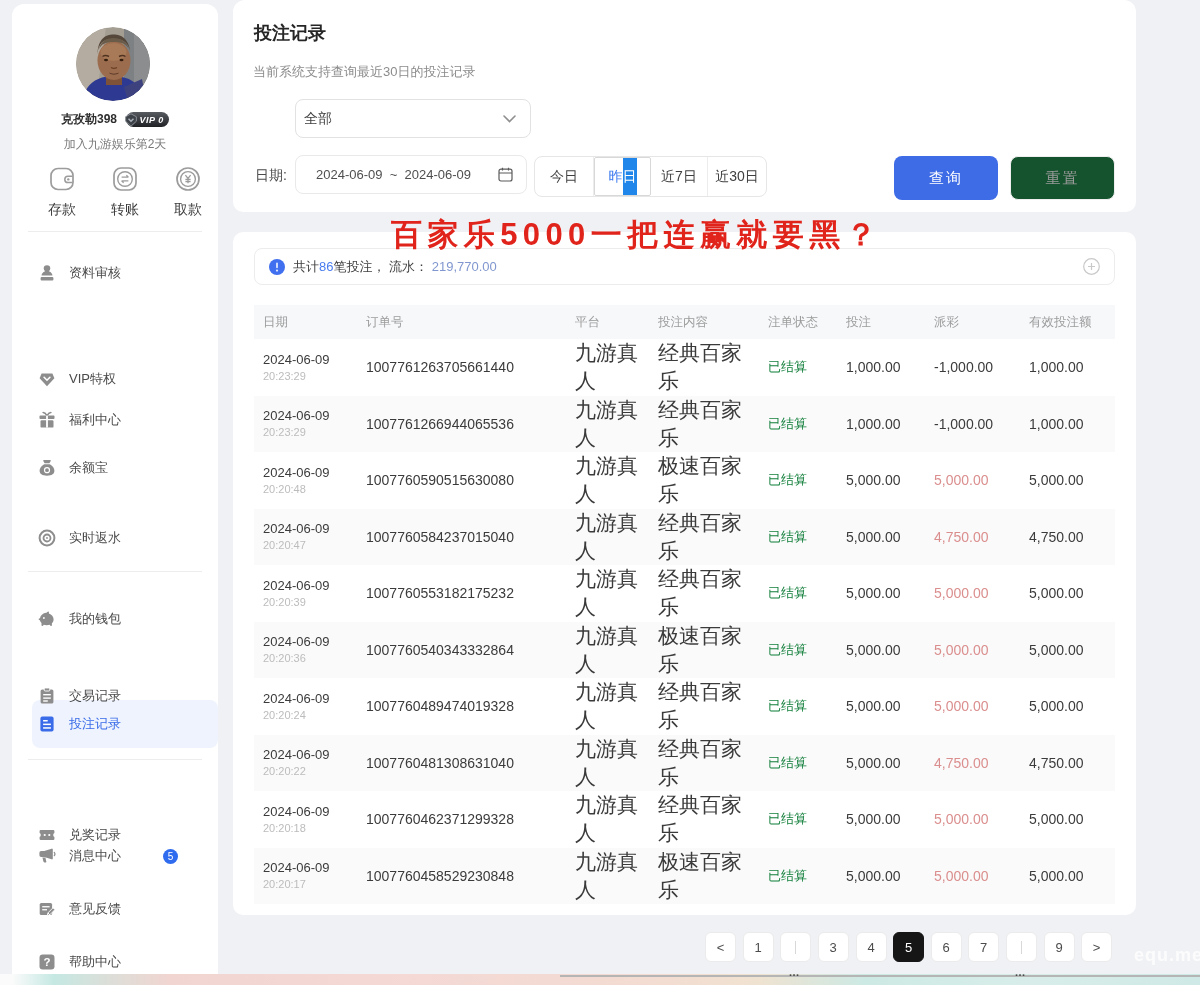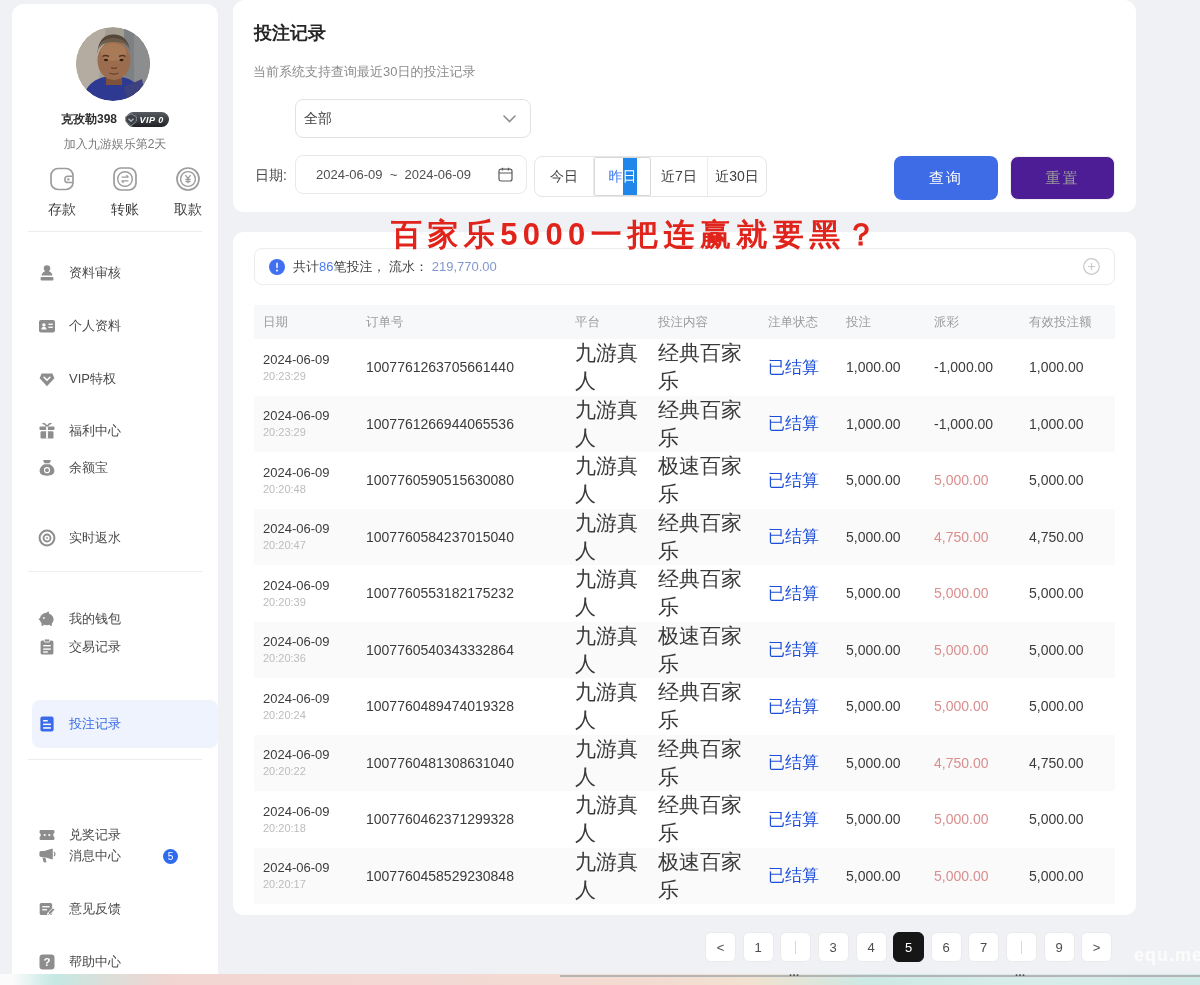--- a/index.html
+++ b/index.html
@@ -23,31 +23,31 @@
 #fcard{left:233px;top:0;width:903px;height:212px;background:#fff;border-radius:12px 12px 10px 10px;}
 #ftitle{left:21px;top:21px;font-size:18px;font-weight:bold;color:#262626;}
 #fsub{left:20px;top:63px;font-size:13px;color:#8c8c8c;}
 .flabel{font-size:14px;color:#4a4a4a;}
 #selbox{left:62px;top:99px;width:236px;height:39px;border:1px solid #e2e2e2;border-radius:8px;background:#fff;display:flex;align-items:center;padding:0 14px 0 8px;font-size:14px;color:#3f3f3f;}
 #datebox{left:62px;top:155px;width:232px;height:39px;border:1px solid #e9e9e9;border-radius:8px;background:#fff;display:flex;align-items:center;padding:0 13px 0 20px;font-size:13px;color:#4f4f4f;}
 #qgroup{left:301px;top:156px;height:41px;display:flex;border:1px solid #e6e6e6;border-radius:8px;background:#fff;overflow:hidden;}
 .qbtn{height:100%;display:flex;align-items:center;justify-content:center;font-size:14px;color:#3f3f3f;border-right:1px solid #ececec;}
 .qbtn:last-child{border-right:none;}
 #btn-query{left:661px;top:156px;width:104px;height:44px;background:#3e6be6;border-radius:8px;color:#fff;font-size:15px;display:flex;align-items:center;justify-content:center;letter-spacing:2px;}
-#btn-reset{left:777px;top:156px;width:105px;height:44px;background:#4c1d95;border:1px solid #efefef;border-radius:8px;color:#9a9a9a;font-size:15px;display:flex;align-items:center;justify-content:center;letter-spacing:2px;}
+#btn-reset{left:777px;top:156px;width:105px;height:44px;background:#14532d;border:1px solid #efefef;border-radius:8px;color:#9a9a9a;font-size:15px;display:flex;align-items:center;justify-content:center;letter-spacing:2px;}
 
 #tcard{left:233px;top:232px;width:903px;height:683px;background:#fff;border-radius:10px;}
 #infobar{left:21px;top:16px;width:861px;height:37px;border:1px solid #ececec;border-radius:8px;display:flex;align-items:center;padding:0 14px;font-size:13px;color:#3f3f3f;}
 table{border-collapse:collapse;table-layout:fixed;width:861px;}
 th{font-weight:normal;font-size:12.5px;color:#9c9c9c;text-align:left;padding-left:9px;height:34px;background:#f7f8fa;}
 td{font-size:14px;color:#3b3b3b;text-align:left;padding-left:9px;height:56.5px;}
 tr.alt td{background:#fafafa;}
 .dt{font-size:13px;color:#3b3b3b;line-height:15px;}
 .tm{font-size:11px;color:#bcbcbc;line-height:13px;margin-top:3px;}
-.st{color:#1d4ed8;font-size:17px;}
+.st{color:#15803d;font-size:13px;}
 .cj{font-size:21px;}
 .red{color:#db8e8e;}
 
 .pg{top:700px;width:31px;height:30px;background:#fff;border:1px solid #ebebeb;border-radius:6px;display:flex;align-items:center;justify-content:center;font-size:13px;color:#4c4c4c;}
 .pg.on{background:#161616;color:#fff;border-color:#161616;}
 .pgdots{top:734px;font-size:11px;font-weight:bold;color:#4a4a4a;letter-spacing:0.5px;z-index:5;}
 
 #redtext{left:391px;top:214px;font-size:31px;font-weight:bold;color:#e1241b;letter-spacing:5.4px;}
 #strip{left:0;top:974px;width:1200px;height:11px;background:linear-gradient(90deg,#fbfbfb 1%,#c5e8e3 4.5%,#dcded8 9%,#f0d5d1 14%,#f4d8d4 30%,#f3dcd2 55%,#f0e2d0 63%,#cde9e4 72%,#d8ede9 86%,#cfe9e6 100%);}
 #wm{left:1134px;top:945px;font-size:18px;font-weight:bold;color:rgba(255,255,255,0.8);letter-spacing:1px;}
@@ -111,52 +111,45 @@
       <div class="ql">取款</div>
     </div>
   <div class="abs divider" style="top:227px;"></div>
   <div class="abs divider" style="top:567px;"></div>
   <div class="abs divider" style="top:755px;"></div>
   <div id="sel-bg" class="abs"></div>
   <div class="abs menu-item" style="top:242.5px;"><svg width="18" height="18" viewBox="0 0 18 18">
         <path d="M9,1.2 a3.3,3.3 0 0 1 3.3,3.3 a3.3,3.3 0 0 1 -1.5,2.8 c2.6,0.9 3.6,2.7 3.6,4.2 L3.6,11.5 c0,-1.5 1,-3.3 3.6,-4.2 a3.3,3.3 0 0 1 -1.5,-2.8 A3.3,3.3 0 0 1 9,1.2 Z" fill="#8d8d8d"></path>
         <rect x="2.6" y="12.9" width="12.8" height="3.6" rx="1" fill="#8d8d8d"></rect>
       </svg>资料审核</div>
-  <div class="abs menu-item" style="top:295.5px;"><svg width="18" height="18" viewBox="0 0 18 18">
-        <rect x="1" y="3" width="16" height="12.5" rx="2" fill="#8d8d8d"></rect>
-        <circle cx="5.9" cy="7.9" r="1.7" fill="#fff"></circle>
-        <path d="M3.3,12.5 c0,-1.8 1.2,-2.7 2.6,-2.7 c1.4,0 2.6,0.9 2.6,2.7 Z" fill="#fff"></path>
-        <rect x="10.4" y="6.6" width="4.4" height="1.3" fill="#fff"></rect>
-        <rect x="10.4" y="9.6" width="4.4" height="1.3" fill="#fff"></rect>
-      </svg>个人资料</div>
   <div class="abs menu-item" style="top:348.5px;"><svg width="18" height="18" viewBox="0 0 18 18">
         <path d="M9,16.2 L1.6,8.3 L3.6,3.6 L14.4,3.6 L16.4,8.3 Z" fill="#8d8d8d"></path>
         <path d="M6.1,7.3 L9,10.2 L11.9,7.3" stroke="#fff" stroke-width="1.6" fill="none" stroke-linecap="round"></path>
       </svg>VIP特权</div>
-  <div class="abs menu-item" style="top:400px;"><svg width="18" height="18" viewBox="0 0 18 18">
+  <div class="abs menu-item" style="top:389px;"><svg width="18" height="18" viewBox="0 0 18 18">
         <path d="M5.1,1.6 c1.5,0 2.7,1.1 3.9,3 c1.2,-1.9 2.4,-3 3.9,-3" stroke="#8d8d8d" stroke-width="1.5" fill="none" stroke-linecap="round"></path>
         <rect x="1.5" y="4.6" width="15" height="3.4" rx="0.8" fill="#8d8d8d"></rect>
         <rect x="2.5" y="9.2" width="13" height="7.4" rx="1.2" fill="#8d8d8d"></rect>
         <rect x="8.1" y="4.6" width="1.8" height="12" fill="#fff"></rect>
       </svg>福利中心</div>
   <div class="abs menu-item" style="top:437px;"><svg width="18" height="18" viewBox="0 0 18 18">
         <path d="M6.6,4.3 L5.3,2.1 A0.8,0.8 0 0 1 6,0.9 L12,0.9 A0.8,0.8 0 0 1 12.7,2.1 L11.4,4.3 Z" fill="#8d8d8d"></path>
         <path d="M6.1,5.3 L11.9,5.3 C14.9,7 16.4,9.4 16.4,11.8 C16.4,14.9 13.9,16.7 9,16.7 C4.1,16.7 1.6,14.9 1.6,11.8 C1.6,9.4 3.1,7 6.1,5.3 Z" fill="#8d8d8d"></path>
         <circle cx="9" cy="11.2" r="2.5" fill="none" stroke="#fff" stroke-width="1.2"></circle>
       </svg>余额宝</div>
   <div class="abs menu-item" style="top:507.5px;"><svg width="18" height="18" viewBox="0 0 18 18">
         <circle cx="9" cy="9" r="7.4" fill="none" stroke="#8d8d8d" stroke-width="2"></circle>
         <circle cx="9" cy="9" r="3.5" fill="none" stroke="#8d8d8d" stroke-width="1.8"></circle>
         <circle cx="9" cy="9" r="0.9" fill="#8d8d8d"></circle>
       </svg>实时返水</div>
   <div class="abs menu-item" style="top:588.5px;"><svg width="18" height="18" viewBox="0 0 18 18">
         <path d="M5.5,3.6 C6.3,3.1 7.4,2.8 8.6,2.8 C9,2.2 9.8,1.5 10.6,1.5 C10.9,1.9 11,2.7 10.9,3.4 C13.7,4.3 15.6,6.5 15.6,9.2 C15.6,10.9 15,12.3 13.9,13.3 L13.9,15.2 A0.9,0.9 0 0 1 12.2,15.6 L11.7,14.8 C10.8,15.1 9.8,15.2 8.7,15.2 C7.6,15.2 6.6,15.1 5.7,14.8 L5.2,15.6 A0.9,0.9 0 0 1 3.5,15.2 L3.5,13.1 C2.7,12.3 2.1,11.4 1.9,10.3 L1.2,10 A0.8,0.8 0 0 1 1.2,8.5 L2,8.2 C2.3,6.3 3.6,4.7 5.5,3.6 Z" fill="#8d8d8d"></path>
         <circle cx="5.9" cy="8" r="0.9" fill="#fff"></circle>
       </svg>我的钱包</div>
-  <div class="abs menu-item" style="top:616px;"><svg width="18" height="18" viewBox="0 0 18 18">
+  <div class="abs menu-item" style="top:665px;"><svg width="18" height="18" viewBox="0 0 18 18">
         <rect x="2.6" y="2.4" width="12.8" height="14.2" rx="1.6" fill="#8d8d8d"></rect>
         <rect x="6.2" y="1" width="5.6" height="3" rx="1" fill="#8d8d8d" stroke="#fff" stroke-width="0.9"></rect>
         <rect x="5.2" y="7" width="7.6" height="1.4" fill="#fff"></rect>
         <rect x="5.2" y="10.4" width="7.6" height="1.4" fill="#fff"></rect>
         <rect x="5.2" y="13.3" width="4.6" height="1.4" fill="#fff"></rect>
       </svg>交易记录</div>
   <div class="abs menu-item" style="top:693.5px;color:#3a6be8;"><svg width="18" height="18" viewBox="0 0 18 18">
         <rect x="2.4" y="1.6" width="13.2" height="14.8" rx="2" fill="#3a6be8"></rect>
         <rect x="5.1" y="5" width="4.6" height="1.5" fill="#fff"></rect>
         <rect x="5.1" y="8.6" width="7.8" height="1.5" fill="#fff"></rect>

